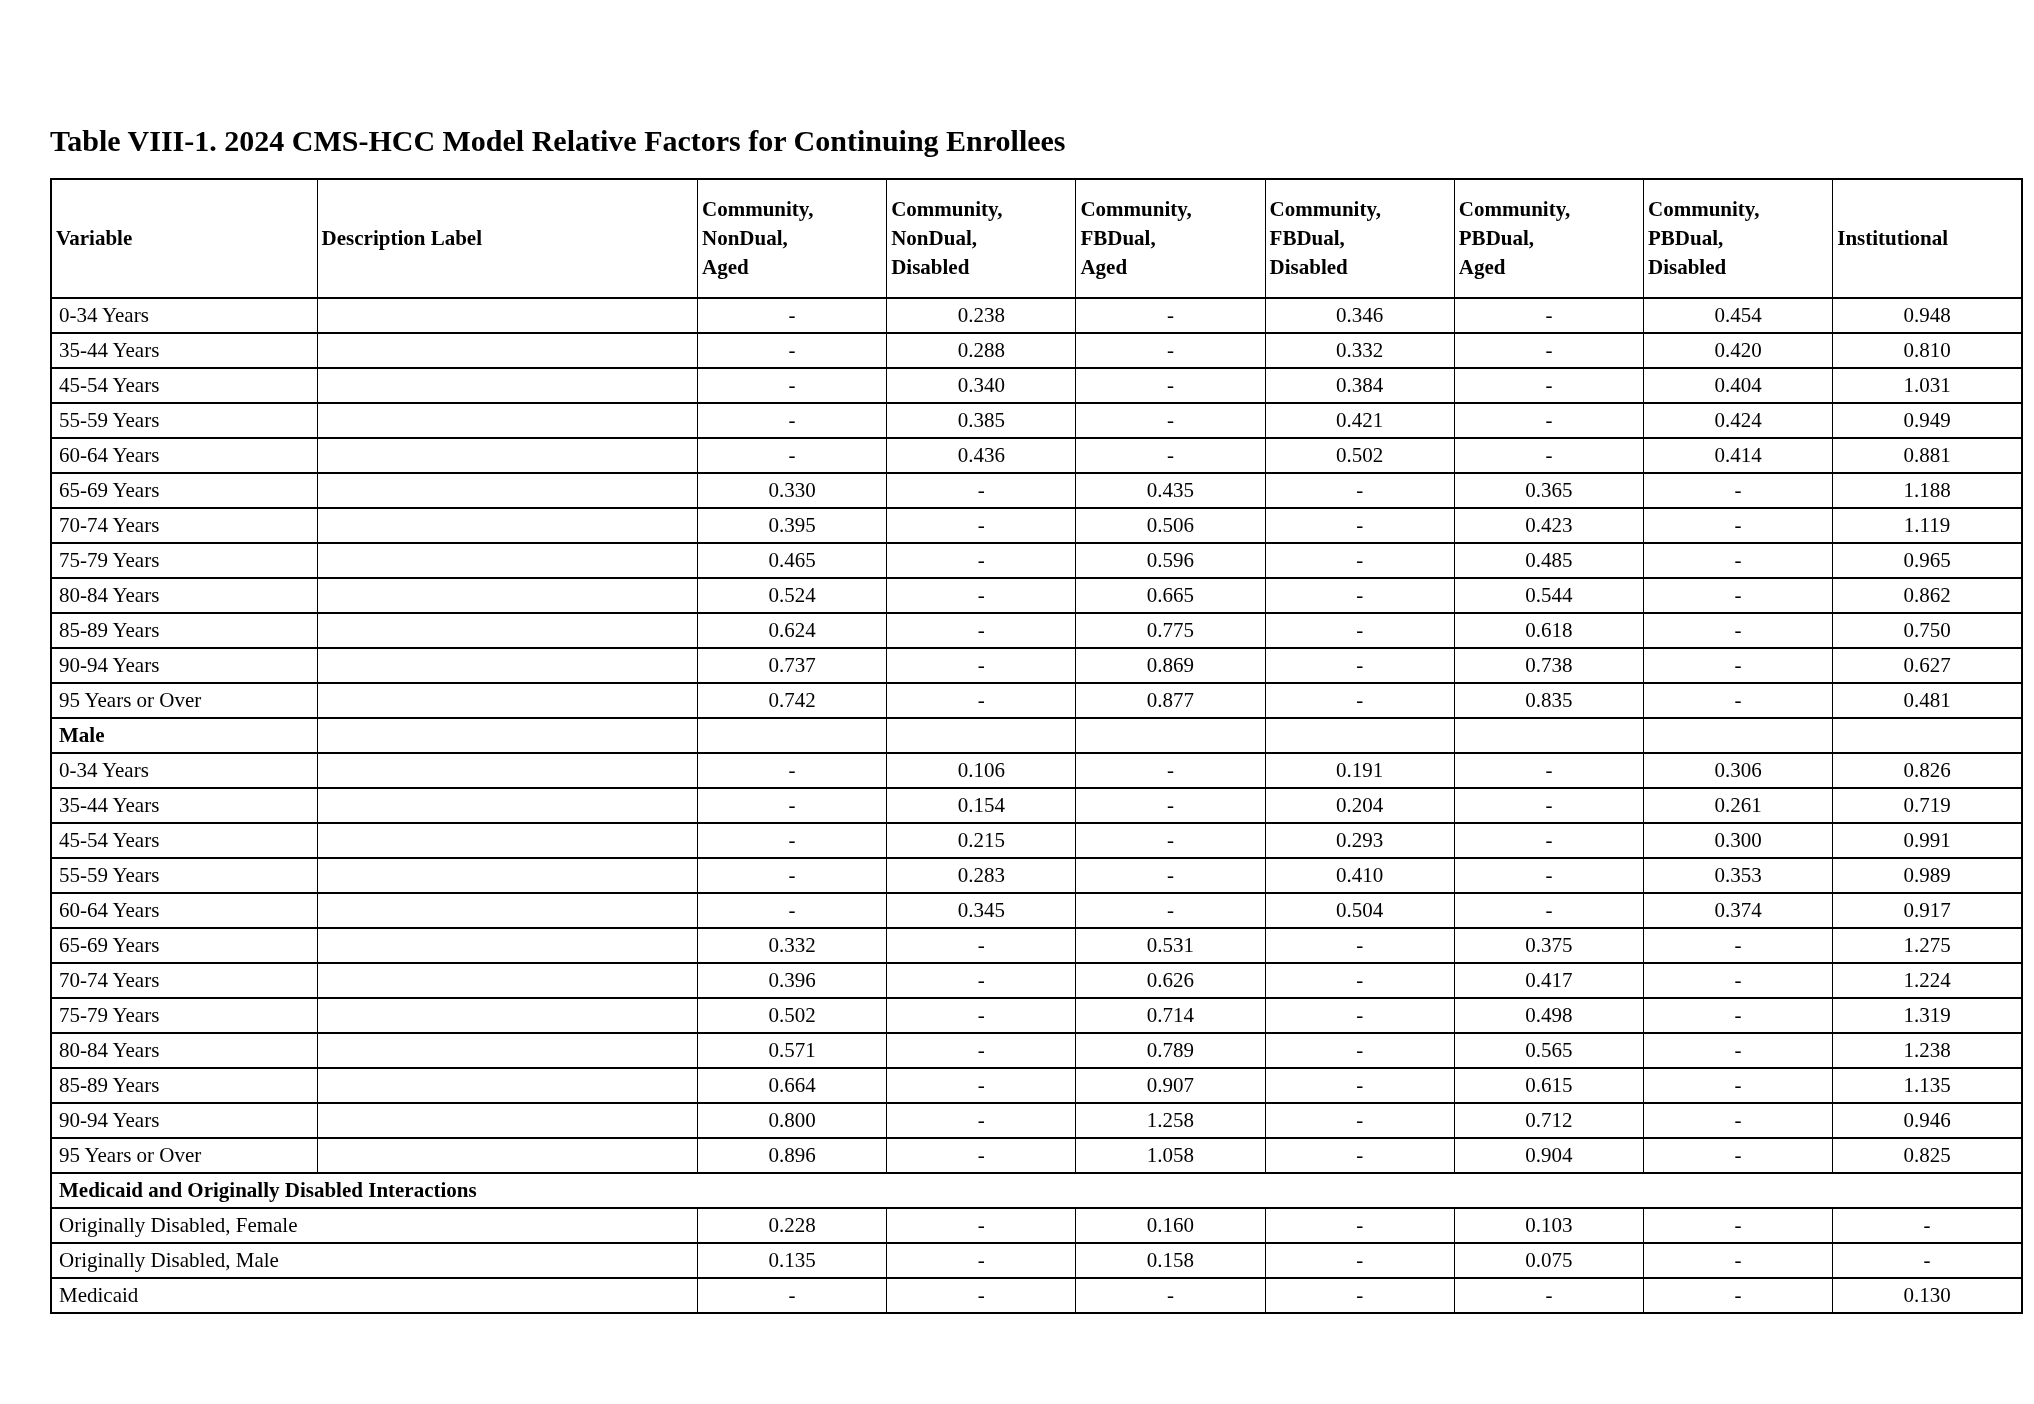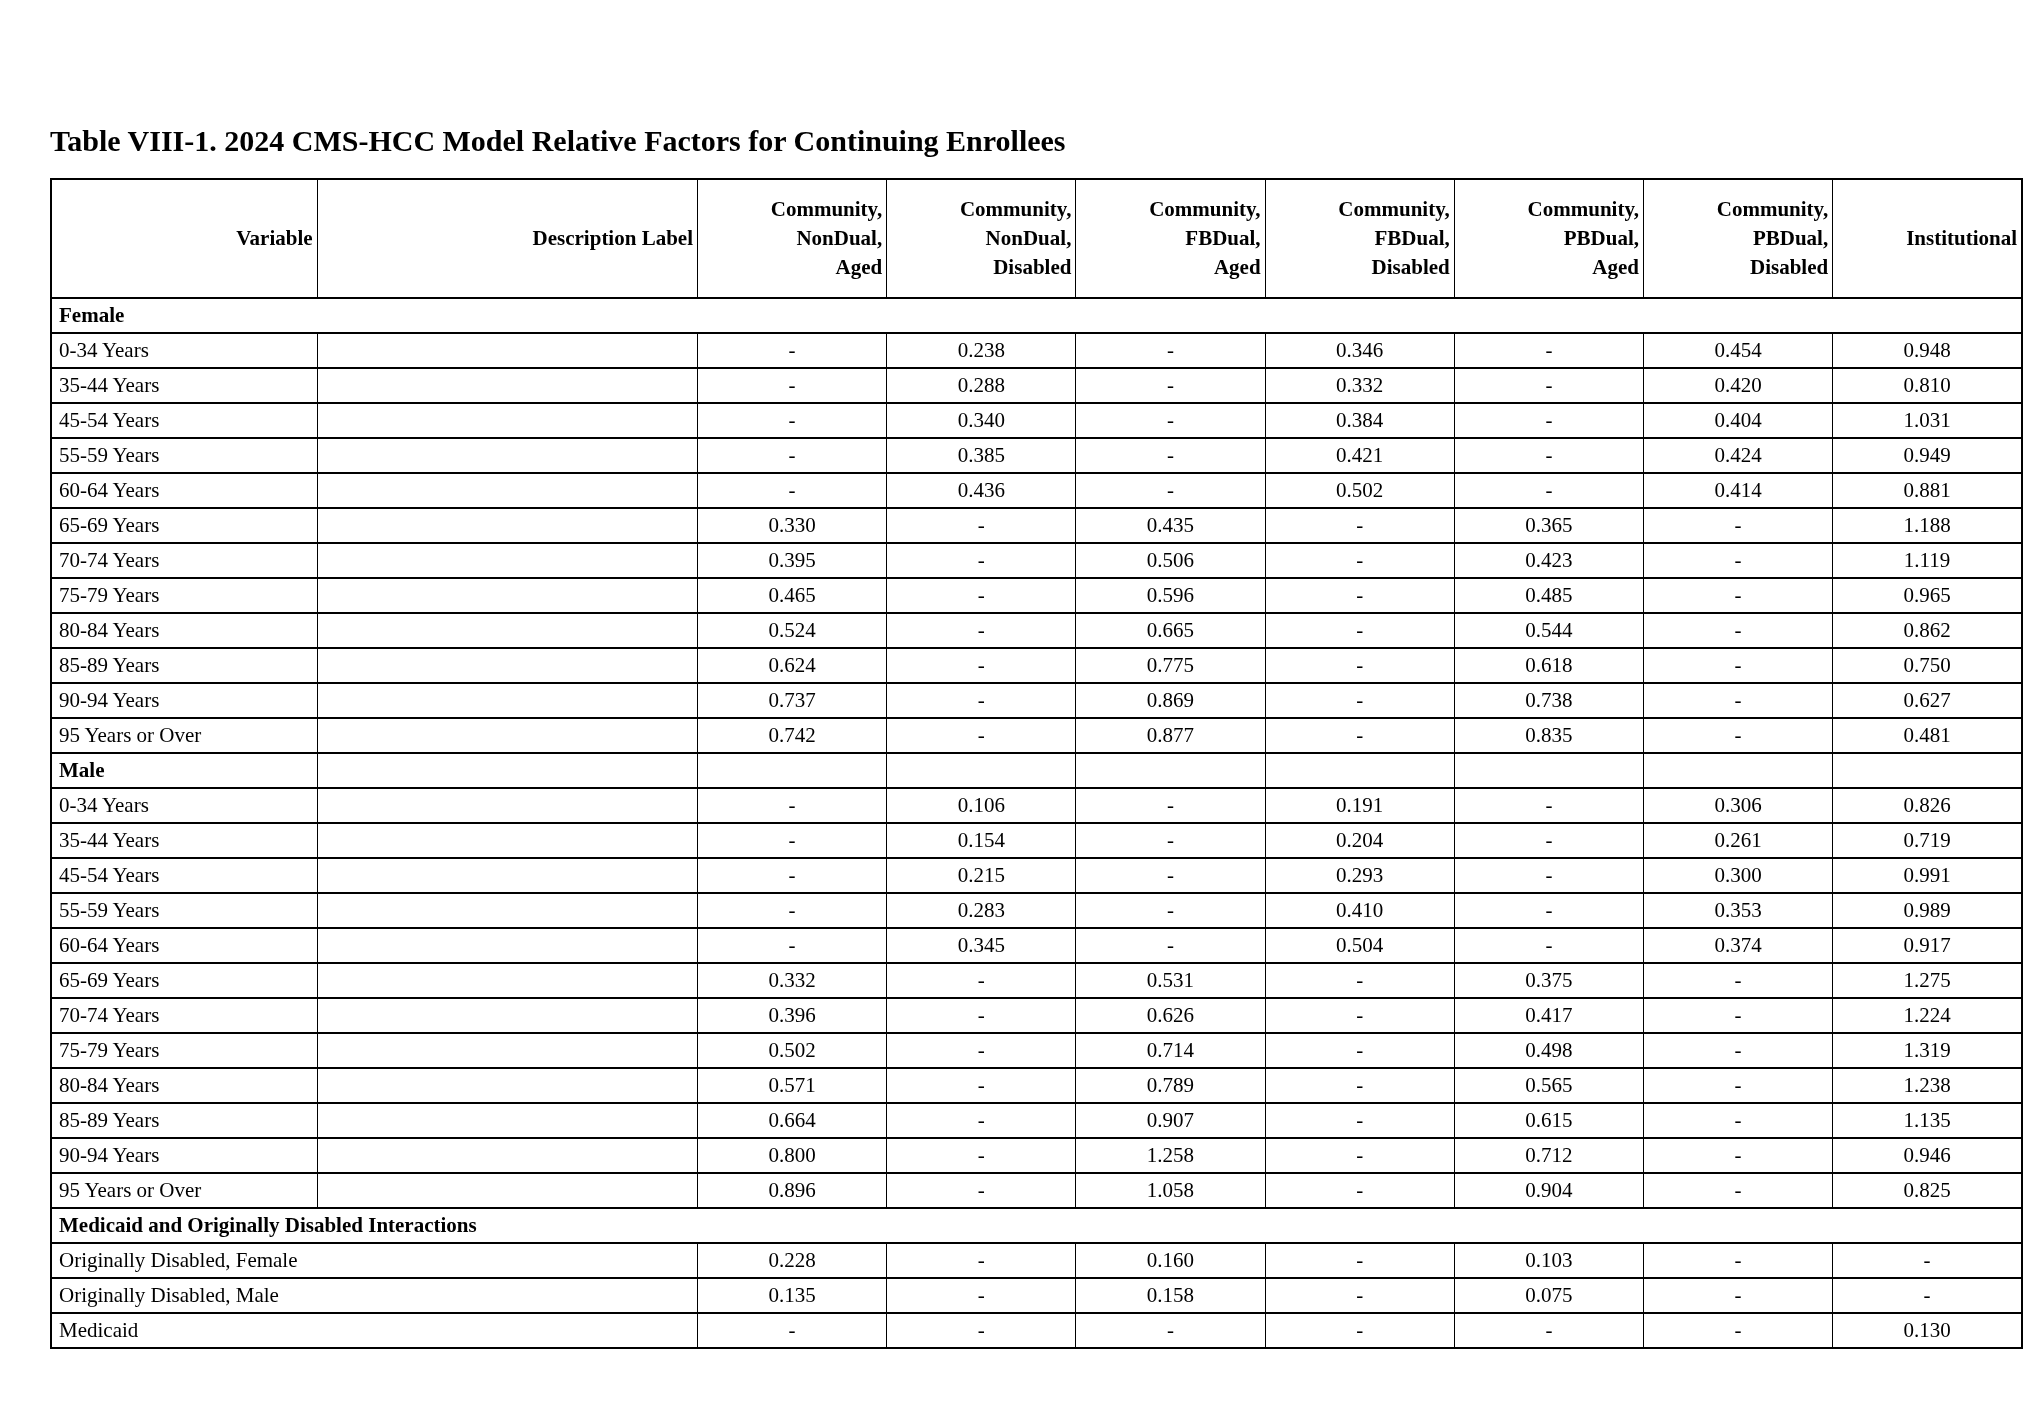--- a/index.html
+++ b/index.html
@@ -18,21 +18,21 @@
   col.c-var  { width: 13.5%; }
   col.c-desc { width: 19.3%; }
   col.c-val  { width: 9.6%; }
   th, td {
     border-left: 1px solid #000; border-right: 1px solid #000;
     border-top: 2px solid #000; border-bottom: 2px solid #000;
     overflow: hidden; box-sizing: border-box;
   }
   th {
     height: 119px; font-size: 21px; font-weight: bold;
-    text-align: right; vertical-align: middle;
+    text-align: left; vertical-align: middle;
     white-space: pre-line; line-height: 29px; padding: 0 4px;
   }
   td { height: 35px; font-size: 21px; padding: 0 7px; vertical-align: middle; }
   td.var-cell { text-align: left; }
   td.val-cell { text-align: center; }
   tr.section-row td { font-weight: bold; text-align: left; }
 </style>
 </head>
 <body>
 
@@ -70,23 +70,20 @@
           <th>Community,
 PBDual,
 Aged</th>
           <th>Community,
 PBDual,
 Disabled</th>
           <th>Institutional</th>
         </tr>
     </thead>
     <tbody id="table-body">
-        <tr class="section-row">
-          <td class="var-cell" colspan="9">Female</td>
-        </tr>
         <tr>
           <td class="var-cell">0-34 Years</td>
           <td></td>
           <td class="val-cell">-</td>
           <td class="val-cell">0.238</td>
           <td class="val-cell">-</td>
           <td class="val-cell">0.346</td>
           <td class="val-cell">-</td>
           <td class="val-cell">0.454</td>
           <td class="val-cell">0.948</td>

